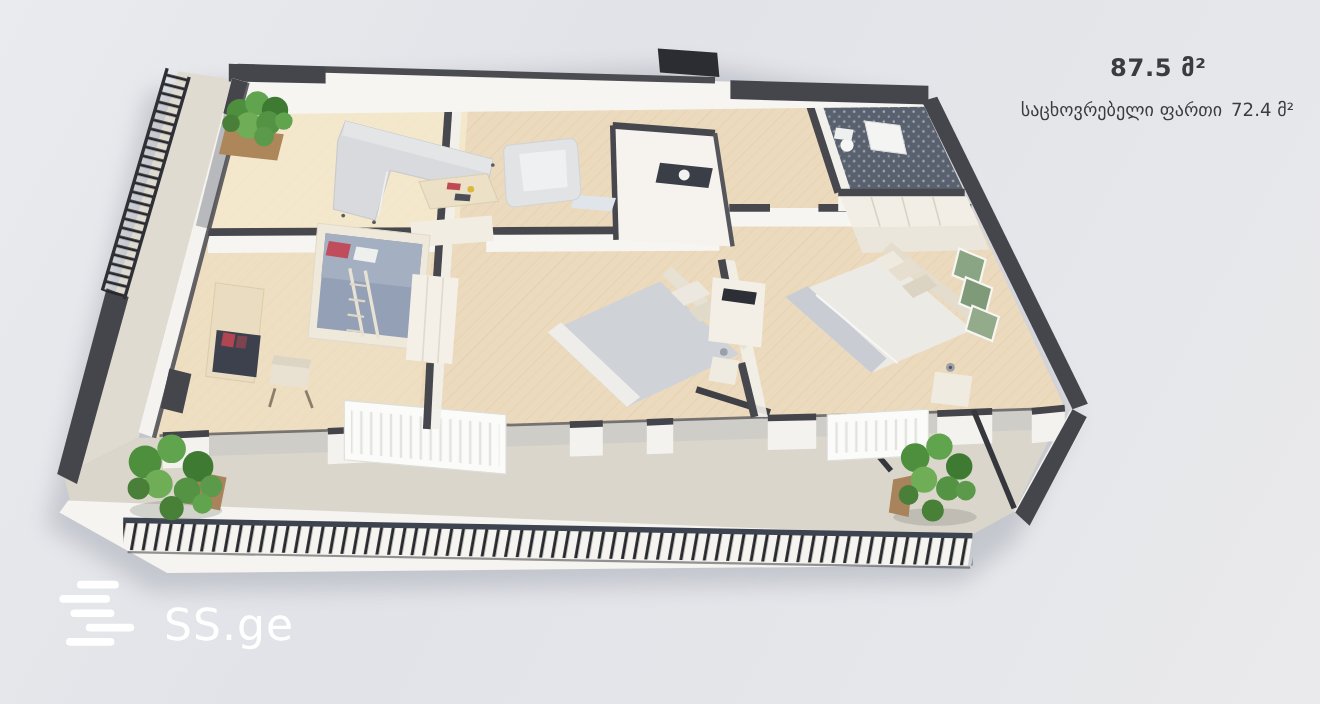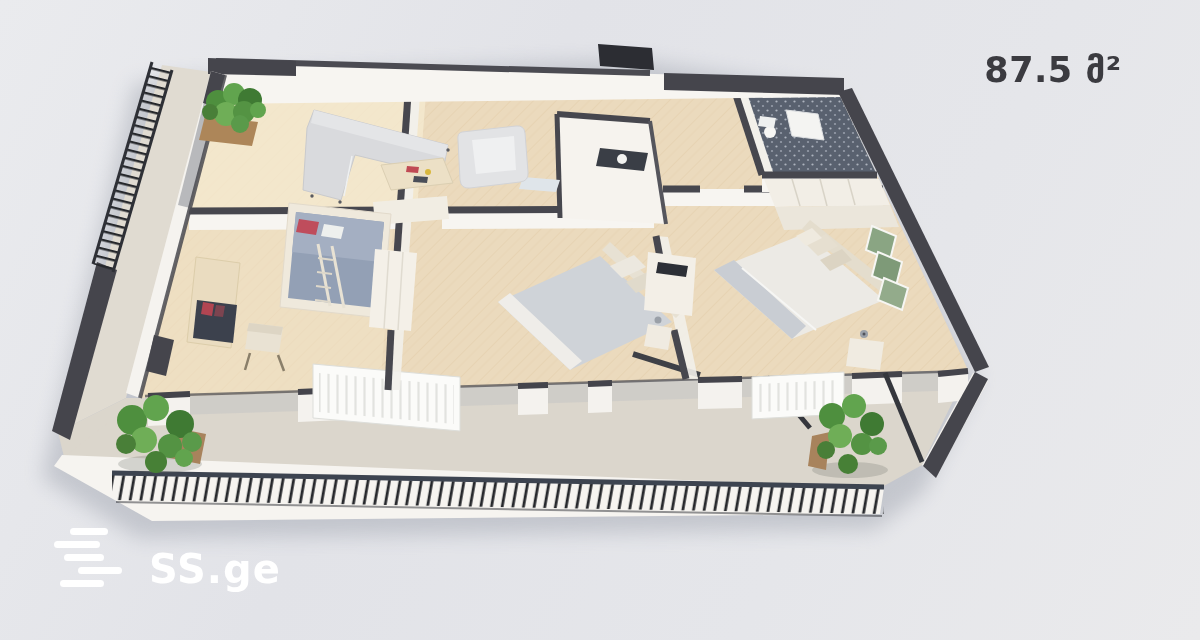--- a/index.html
+++ b/index.html
@@ -10,37 +10,37 @@
     position:relative; width:1200px; height:640px; overflow:hidden;
     background:linear-gradient(118deg,#eaebee 0%,#e2e3e8 38%,#e5e6ea 70%,#eaeaec 100%);
     font-family:"DejaVu Sans", sans-serif;
   }
   .scene{position:absolute; inset:0; width:1200px; height:640px; display:block;}
   .area-overlay{
     position:absolute; left:928px; top:50px; width:250px;
     color:var(--text);
   }
   .area-overlay .total{
-    font-size:35px; font-weight:bold; text-align:center; letter-spacing:.5px;
+    font-size:22px; font-weight:bold; text-align:center; letter-spacing:.5px;
   }
   .area-overlay .lines{margin-top:12px; font-size:16.5px; line-height:25px;}
   .area-line .val{margin-left:8px;}
   .logo{
     position:absolute; left:54px; top:528px; display:flex; align-items:flex-end; gap:15px;
     color:var(--logo);
   }
   .bars{display:flex; flex-direction:column; gap:6px; width:80px; padding-bottom:2px;}
   .bar{height:7px; border-radius:4px; background:var(--logo);}
   .bar.b1{width:38px; margin-left:16px;}
   .bar.b2{width:46px; margin-left:0;}
   .bar.b3{width:40px; margin-left:10px;}
   .bar.b4{width:44px; margin-left:24px;}
   .bar.b5{width:44px; margin-left:6px;}
   .logo-text{
-    font-size:40px; font-weight:bold; line-height:1; letter-spacing:1px;
+    font-size:40px; font-weight:normal; line-height:1; letter-spacing:1px;
   }
 </style>
 </head>
 <body>
 
 <div class="stage">
 
   <svg class="scene" viewBox="0 0 1200 640" aria-hidden="true">
     <defs>
       <pattern id="wood" width="16" height="16" patternUnits="userSpaceOnUse" patternTransform="rotate(45)">
@@ -318,20 +318,21 @@
           <circle cx="826" cy="450" r="9" fill="#497f38"></circle>
         <circle cx="878" cy="446" r="9" fill="#5a9a4a"></circle>
           <circle cx="848" cy="464" r="10" fill="#478036"></circle>
       </g>
     </g>
   </svg>
 
   <div class="area-overlay">
     <div class="total">87.5 მ²</div>
     <div class="lines">
+      <div class="area-line"><span>საცხოვრებელი ფართი</span><span class="val">72.4 მ²</span></div>
     </div>
   </div>
 
   <div class="logo">
     <div class="bars">
       <span class="bar b1"></span>
       <span class="bar b2"></span>
       <span class="bar b3"></span>
       <span class="bar b4"></span>
       <span class="bar b5"></span>

